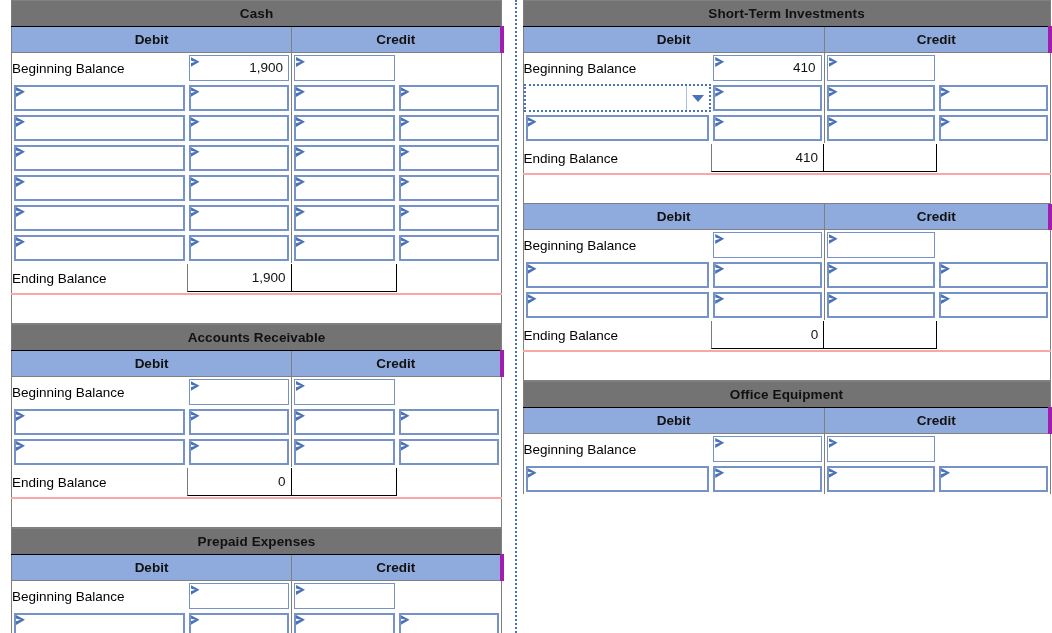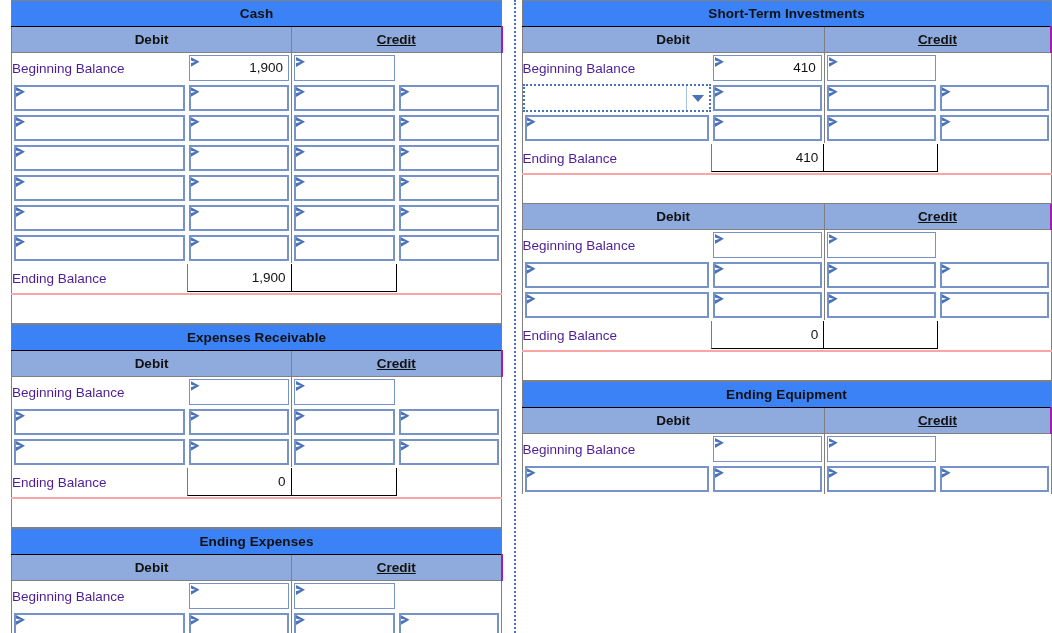--- a/index.html
+++ b/index.html
@@ -19,45 +19,45 @@
   }
 
   table.taccount{
     border-collapse:collapse;table-layout:fixed;width:100%;
     font-size:13px;color:#111;
   }
   table.taccount td,table.taccount th{padding:0;margin:0;}
 
   
   .acct-title{
-    background:#3b82f6;color:#111;font-weight:bold;font-size:13.5px;
+    background:#737373;color:#111;font-weight:bold;font-size:13.5px;
     text-align:center;height:25px;line-height:25px;
     border-top:1px solid #808080;border-left:1px solid #808080;
     border-right:1px solid #808080;border-bottom:1px solid #000000;
     letter-spacing:.1px;
   }
   
   .dc-head{
     background:#8FAADC;color:#111;font-weight:bold;font-size:13.5px;
     text-align:center;height:25px;line-height:25px;
     border-bottom:1px solid #808080;
   }
   .dc-head.l{border-left:1px solid #808080;border-right:1px solid #808080;}
-  .dc-head.r{border-right:2px solid #a21caf;text-decoration:underline;}
+  .dc-head.r{border-right:4px solid #a21caf;}
 
   
   tr.bodyrow td{height:30px;}
   tr.bodyrow{height:30px;}
 
   td.edge-l{border-left:1px solid #808080;}
   td.edge-r{border-right:1px solid #808080;}
   td.mid{border-right:1px solid #808080;}
 
   .lbl{
-    font-size:13.5px;color:#4c1d95;padding-left:5px;
+    font-size:13.5px;color:#000000;padding-left:5px;
     white-space:nowrap;overflow:hidden;
   }
 
   
   .cell{
     position:relative;box-sizing:border-box;height:26px;
     margin:1px 2px;background:#ffffff;
     border:1px solid #7593C6;
     box-shadow:0 0 0 1px #7593C6 inset;
   }
@@ -336,21 +336,21 @@
         </table>
         <table class="taccount">
           <colgroup>
             <col style="width:175px">
             <col style="width:105px">
             <col style="width:105px">
             <col style="width:105px">
           </colgroup>
           <tbody>
             <tr>
-              <td class="acct-title" colspan="4">Expenses Receivable</td>
+              <td class="acct-title" colspan="4">Accounts Receivable</td>
             </tr>
             <tr>
               <td class="dc-head l" colspan="2">Debit</td>
               <td class="dc-head r" colspan="2">Credit</td>
             </tr>
             <tr class="bodyrow">
               <td class="edge-l lbl">Beginning Balance</td>
               <td class="mid">
                 <div class="cell plain">
                   <span class="flag tri"></span>
@@ -438,21 +438,21 @@
         </table>
         <table class="taccount">
           <colgroup>
             <col style="width:175px">
             <col style="width:105px">
             <col style="width:105px">
             <col style="width:105px">
           </colgroup>
           <tbody>
             <tr>
-              <td class="acct-title" colspan="4">Ending Expenses</td>
+              <td class="acct-title" colspan="4">Prepaid Expenses</td>
             </tr>
             <tr>
               <td class="dc-head l" colspan="2">Debit</td>
               <td class="dc-head r" colspan="2">Credit</td>
             </tr>
             <tr class="bodyrow">
               <td class="edge-l lbl">Beginning Balance</td>
               <td class="mid">
                 <div class="cell plain">
                   <span class="flag tri"></span>
@@ -700,21 +700,21 @@
         </table>
         <table class="taccount">
           <colgroup>
             <col style="width:175px">
             <col style="width:105px">
             <col style="width:105px">
             <col style="width:105px">
           </colgroup>
           <tbody>
             <tr>
-              <td class="acct-title" colspan="4">Ending Equipment</td>
+              <td class="acct-title" colspan="4">Office Equipment</td>
             </tr>
             <tr>
               <td class="dc-head l" colspan="2">Debit</td>
               <td class="dc-head r" colspan="2">Credit</td>
             </tr>
             <tr class="bodyrow">
               <td class="edge-l lbl">Beginning Balance</td>
               <td class="mid">
                 <div class="cell plain">
                   <span class="flag tri"></span>

